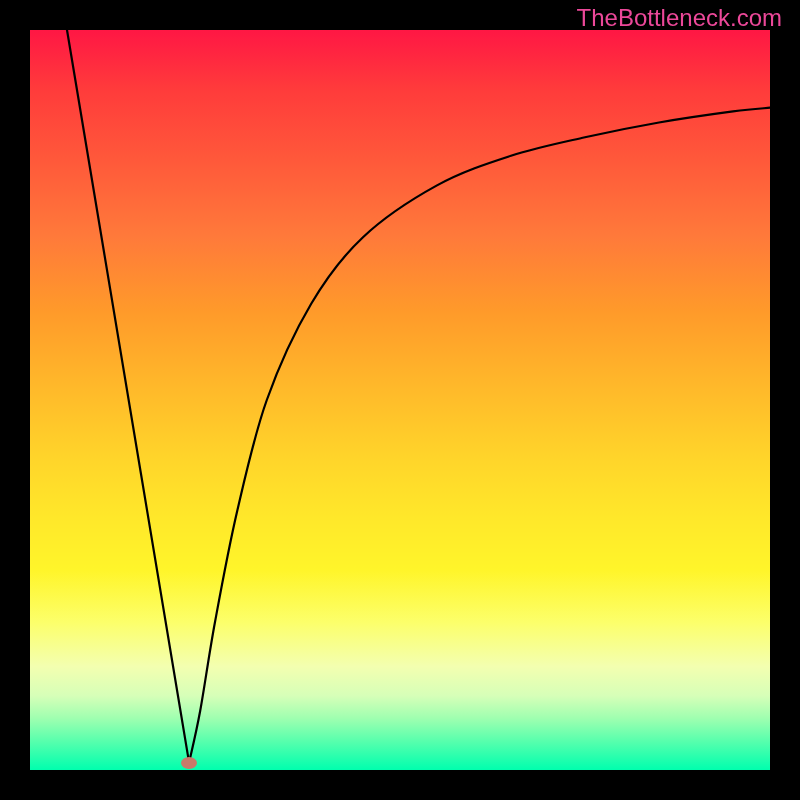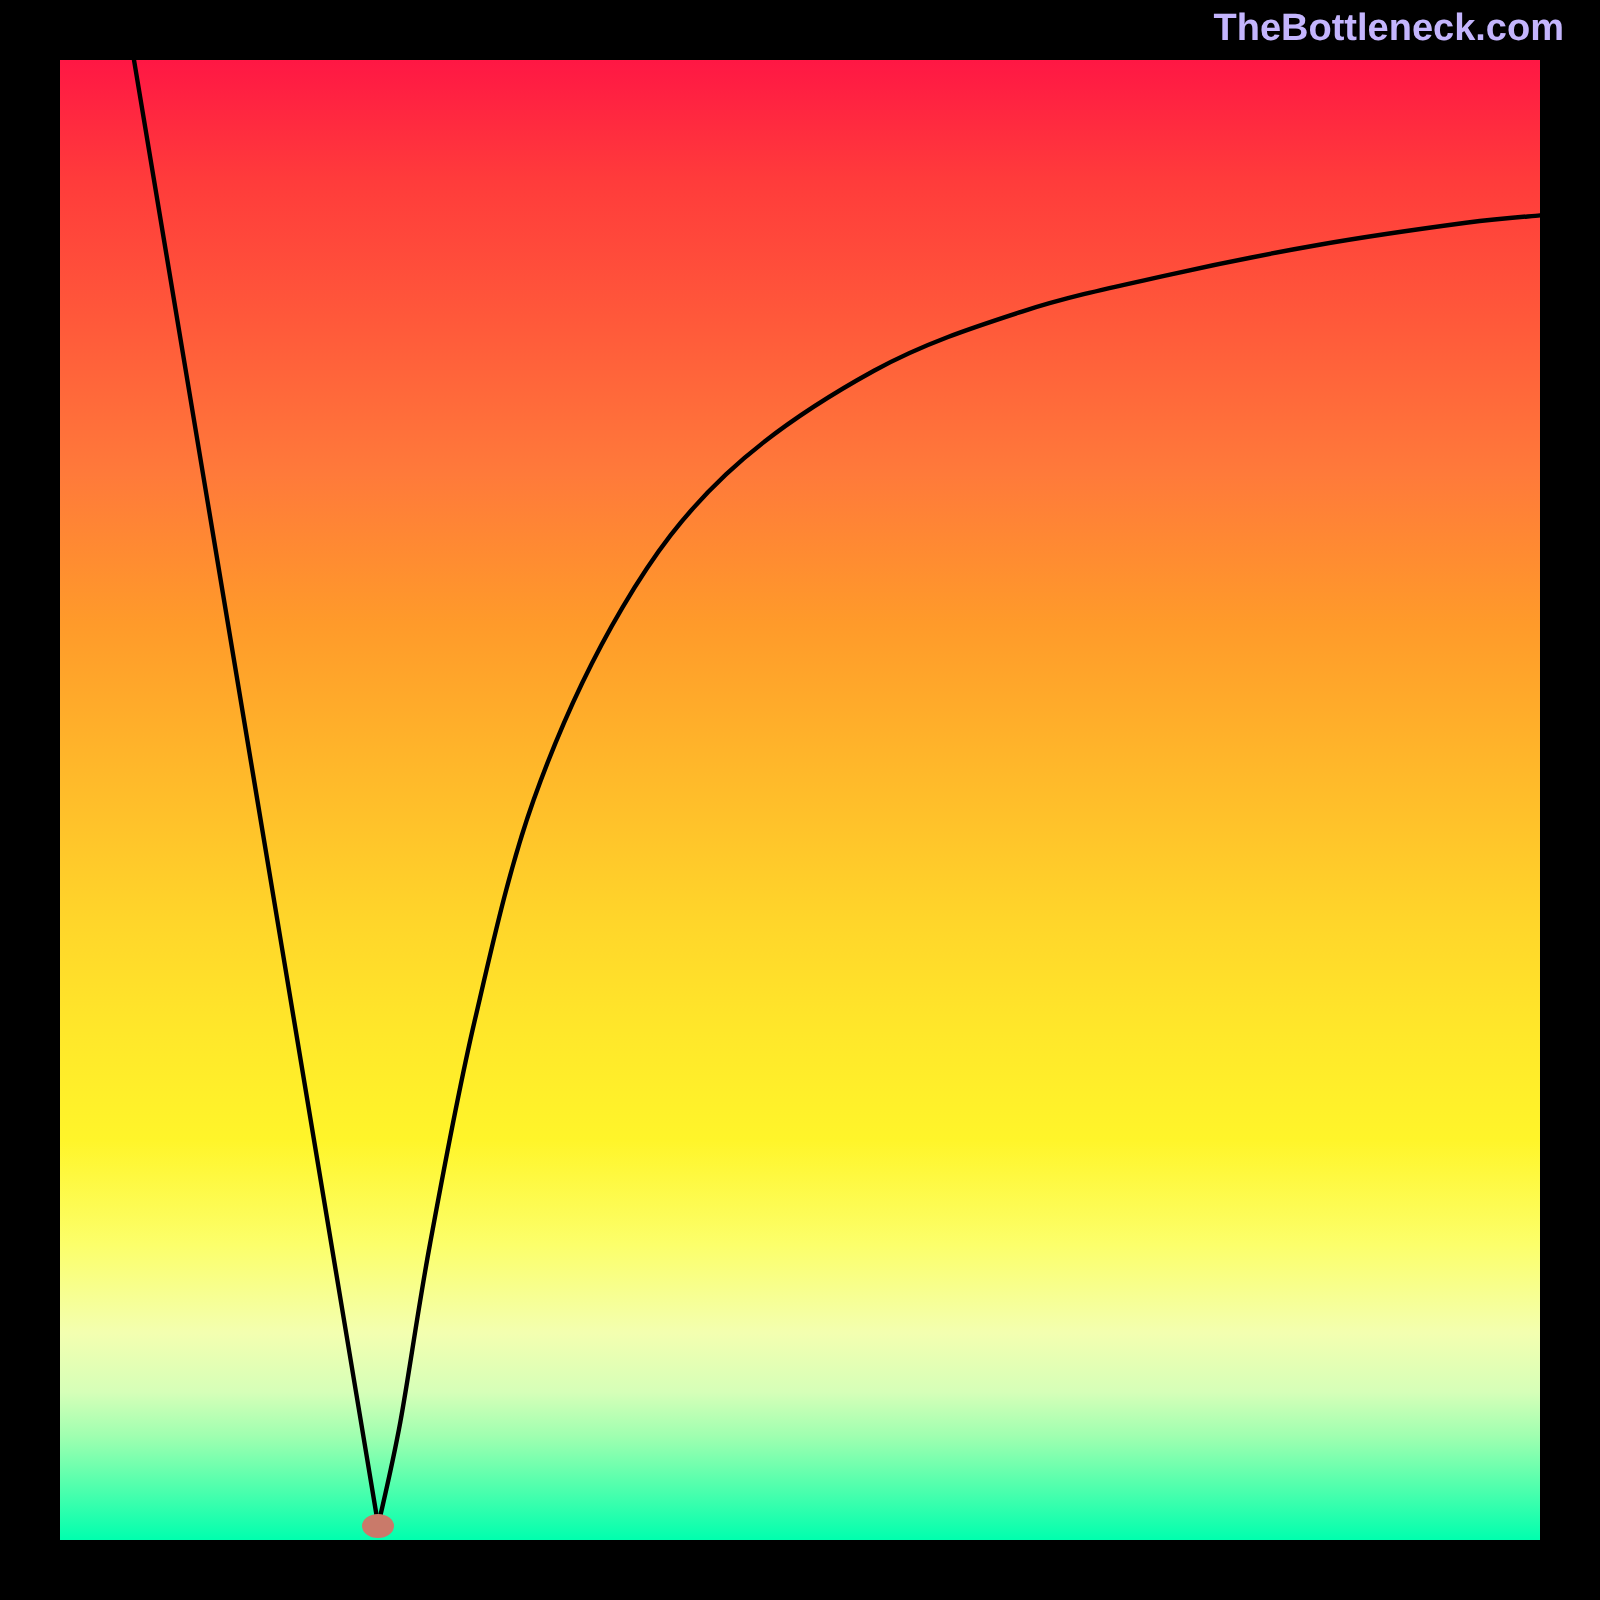--- a/index.html
+++ b/index.html
@@ -8,23 +8,23 @@
     height: 800px;
     background: #000;
     position: relative;
     font-family: Arial, Helvetica, sans-serif;
     overflow: hidden;
   }
   .watermark {
     position: absolute;
     top: 4px;
     right: 18px;
-    color: #c4b5fd;
-    font-size: 19px;
-    font-weight: bold;
+    color: #ec4899;
+    font-size: 24px;
+    font-weight: normal;
     z-index: 10;
   }
   .plot-area {
     position: absolute;
     left: 30px;
     top: 30px;
     width: 740px;
     height: 740px;
     background: linear-gradient(to bottom,
       #ff1744 0%,

